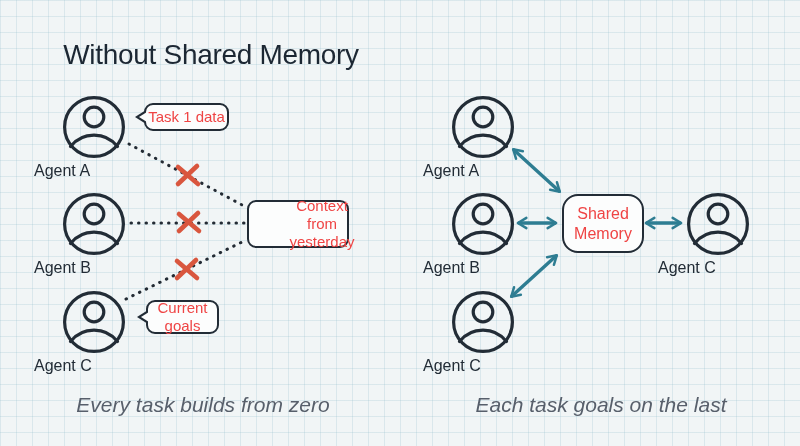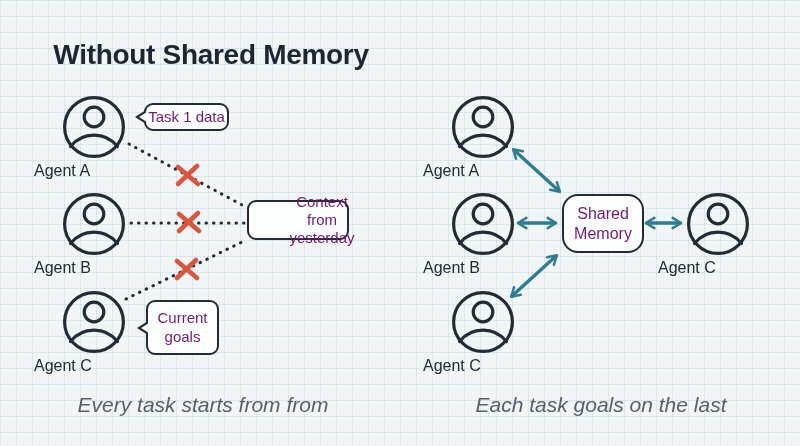--- a/index.html
+++ b/index.html
@@ -10,21 +10,21 @@
       linear-gradient(to right, rgba(158,195,208,0.28) 1px, transparent 1px),
       linear-gradient(to bottom, rgba(158,195,208,0.28) 1px, transparent 1px);
     background-size:16px 16px;
     font-family:"Liberation Sans", sans-serif;
     color:#222c36;
   }
   .overlay { position:absolute; left:0; top:0; width:800px; height:446px; }
 
   .panel-title {
     position:absolute; top:41px; width:400px; text-align:center;
-    font-size:28px; line-height:28px; font-weight:700; letter-spacing:-0.3px;
+    font-size:28px; line-height:28px; font-weight:400; letter-spacing:-0.3px;
     color:#1c2733; white-space:nowrap;
   }
   #title-left  { left:11px; }
   #title-right { left:392px; }
 
   .agent { position:absolute; width:62px; }
   .agent svg { display:block; }
   .agent-label {
     display:block; width:120px; margin:4px 0 0 -29px; text-align:left;
     font-size:16px; color:#222c36; white-space:nowrap;
@@ -34,35 +34,35 @@
   #agent-lc { left:63px;  top:291px; }
   #agent-ra { left:452px; top:96px;  }
   #agent-rb { left:452px; top:193px; }
   #agent-rc1{ left:452px; top:291px; }
   #agent-rc2{ left:687px; top:193px; }
 
   .bubble, .plainbox {
     position:absolute; box-sizing:border-box;
     background:#fcfdfd; border:2px solid #222c36; border-radius:9px;
     display:flex; align-items:center; justify-content:center;
-    text-align:center; font-size:15px; line-height:1.22; color:#701a75;
+    text-align:center; font-size:15px; line-height:1.22; color:#ef4444;
   }
   .bubble::before {
     content:""; position:absolute; left:-11px; top:50%; transform:translateY(-50%);
     width:0; height:0; border:7px solid transparent; border-left:none;
     border-right:11px solid #222c36;
   }
   .bubble::after {
     content:""; position:absolute; left:-7px; top:50%; transform:translateY(-50%);
     width:0; height:0; border:5px solid transparent; border-left:none;
     border-right:8px solid #fcfdfd;
   }
   #bubble-task   { left:144px; top:103px; width:85px;  height:28px; white-space:nowrap; }
-  #bubble-goals  { left:146px; top:300px; width:73px;  height:55px; }
-  #box-context   { left:247px; top:200px; width:102px; height:40px;padding-left:48px; }
+  #bubble-goals  { left:146px; top:300px; width:73px;  height:34px; }
+  #box-context   { left:247px; top:200px; width:102px; height:48px;padding-left:48px; }
   #memory-box    { left:562px; top:194px; width:82px;  height:59px; border-radius:16px; font-size:16px; }
 
   .panel-caption {
     position:absolute; top:393px; width:400px; text-align:center;
     font-style:italic; font-size:21px; color:#575f6b; white-space:nowrap;
   }
   #caption-left  { left:3px; }
   #caption-right { left:401px; }
 </style>
 </head>
@@ -168,16 +168,16 @@
     <svg width="62" height="62" viewBox="0 0 62 62" fill="none" stroke="#222c36" stroke-width="3.2">
       <circle cx="31" cy="31" r="29.4"></circle>
         <circle cx="31" cy="21" r="9.8"></circle>
       <path d="M7.5 50.5 A 30 30 0 0 1 54.5 50.5" stroke-linecap="round"></path>
     </svg>
     <span class="agent-label">Agent C</span>
   </div>
 
   <div class="plainbox" id="memory-box">Shared Memory</div>
 
-  <div class="panel-caption" id="caption-left">Every task starts from from</div>
+  <div class="panel-caption" id="caption-left">Every task builds from zero</div>
   <div class="panel-caption" id="caption-right">Each task goals on the last</div>
 
 </div>
 
 </body></html>

